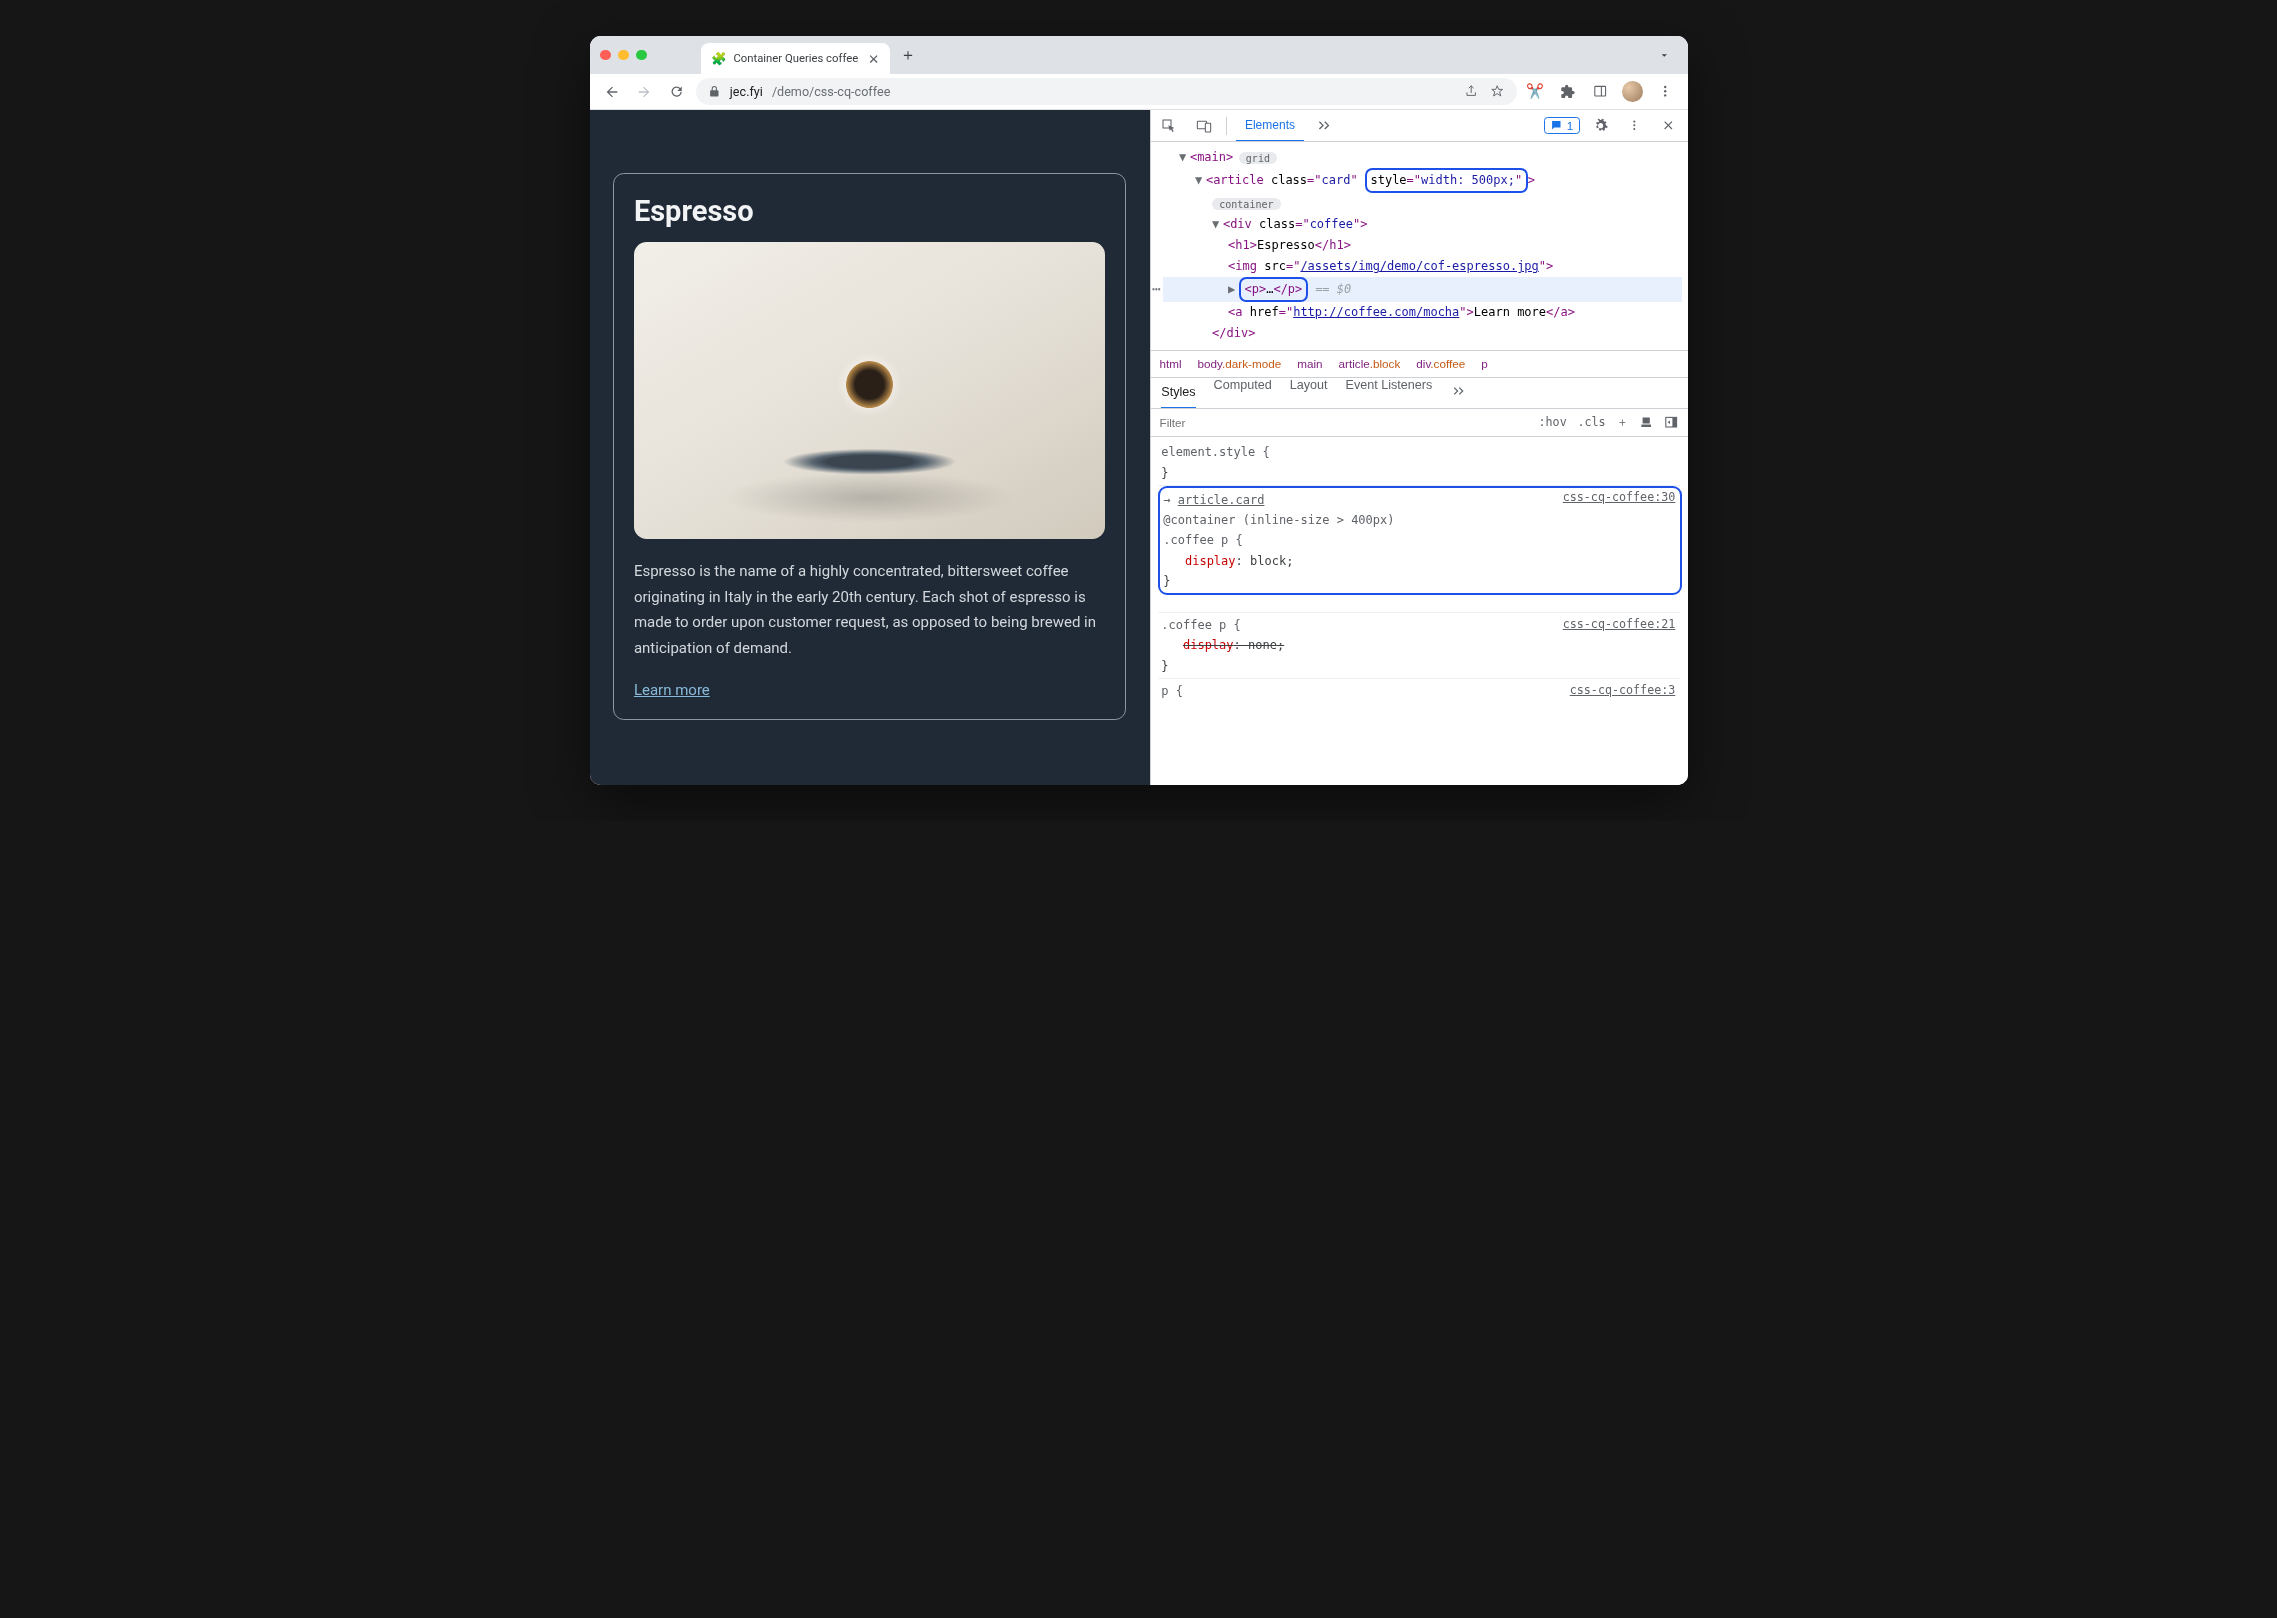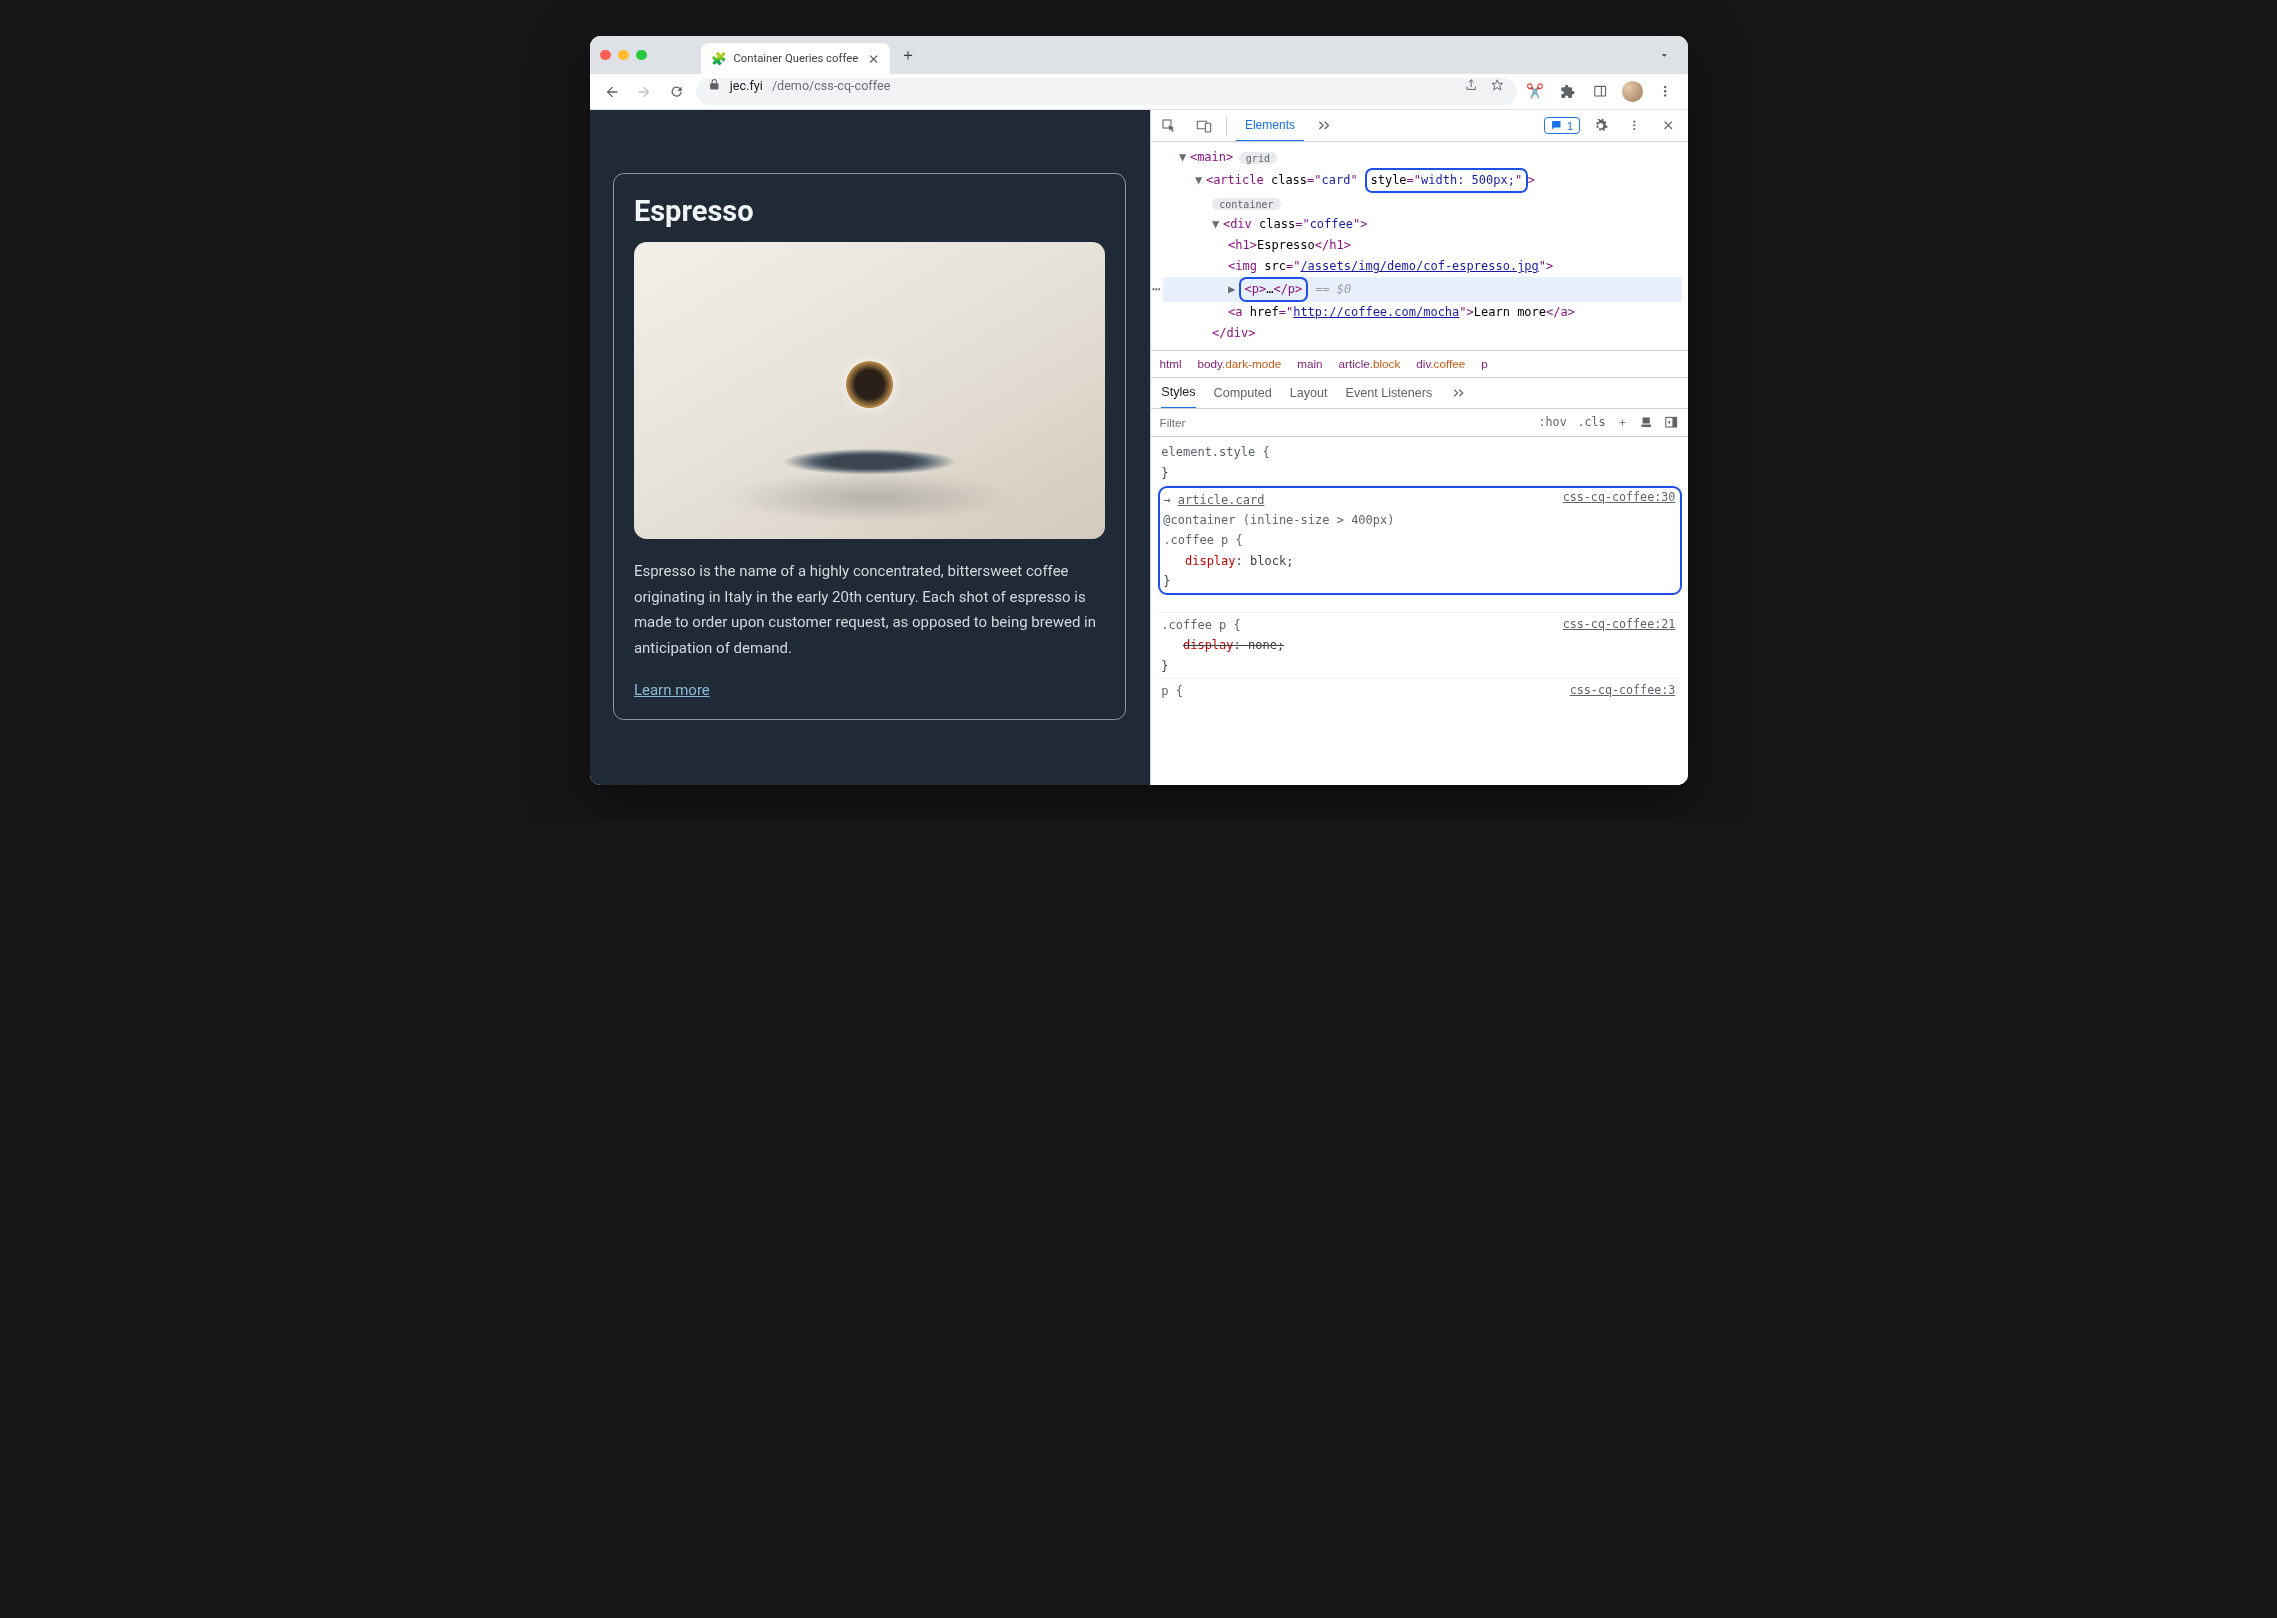--- a/index.html
+++ b/index.html
@@ -58,21 +58,21 @@
     border-bottom:0.9px solid #e0e0e0;
   }
   .icnbtn { width:27px; height:27px; display:flex; align-items:center; justify-content:center; color:#5f6368; }
   .icnbtn.dis { color:#bdc1c6; }
   .omnibox {
     flex:1;
     height:27px;
     background:#f1f3f4;
     border-radius:13.5px;
     display:flex;
-    align-items:flex-start;
+    align-items:center;
     padding:0 12.6px;
     gap:9px;
     font-size:12.6px;
     color:#3c4043;
   }
   .omnibox .host { color:#202124; }
   .omnibox .path { color:#6a6e73; }
   .omnibox .right { margin-left:auto; display:flex; gap:10.8px; color:#5f6368; }
   .avatar { width:21.6px; height:21.6px; border-radius:50%; background: radial-gradient(circle at 30% 30%, #e8c9a8, #9a7a5b); }
   
@@ -162,21 +162,21 @@
     border-top:0.9px solid #cdd0d4;
     height:27px;
     display:flex; align-items:center;
     padding:0 9px; gap:16px;
     font-size:11.7px;
   }
   .crumb { color:#80267f; }
   .crumb .cls { color:#c45b16; }
   .styles-tabs {
     border-top:0.9px solid #cdd0d4;
-    height:31px; display:flex; align-items:center; gap:18px;
+    height:31px; display:flex; align-items:flex-start; gap:18px;
     padding:0 10.8px; font-size:12.6px; color:#5f6368;
   }
   .styles-tabs .act { color:#202124; border-bottom:1.8px solid #1a73e8; height:100%; display:flex; align-items:center; }
   .filter-row {
     border-top:0.9px solid #cdd0d4; border-bottom:0.9px solid #cdd0d4;
     height:29px; display:flex; align-items:center; padding:0 9px;
     font-size:11.7px; color:#9aa0a6; gap:9px;
   }
   .filter-row input {
     border:0; outline:0; flex:1; font-size:11.7px; color:#5f6368; background:transparent;

